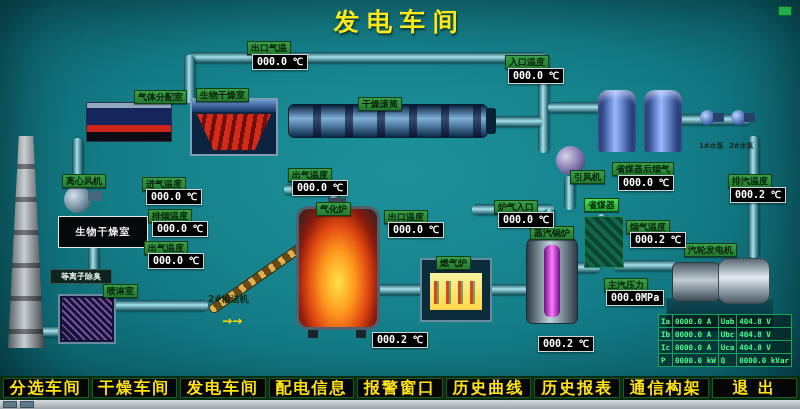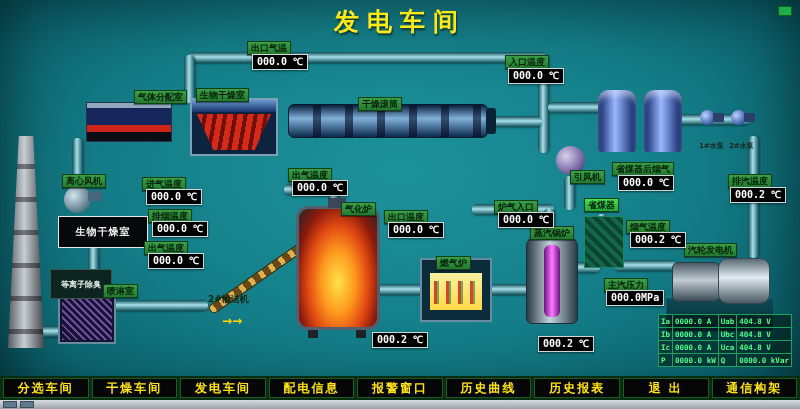--- a/index.html
+++ b/index.html
@@ -33,21 +33,21 @@
     background:linear-gradient(180deg,#0c4a55,#a7e2ea 45%,#0c4a55); box-shadow:0 1px 2px rgba(0,0,0,.35); }
   .pipe-v { position:absolute; z-index:1; width:11px; border-radius:5px;
     background:linear-gradient(90deg,#0c4a55,#a7e2ea 45%,#0c4a55); box-shadow:1px 0 2px rgba(0,0,0,.35); }
   .equip { position:absolute; z-index:2; }
   .fanc { border-radius:50%; }
   .menu-bar {
     position:absolute; left:0; top:376px; width:800px; height:24px; z-index:9;
     background:#0a2d12; display:flex; gap:3px; padding:2px 3px;
   }
   .menu-btn {
-    flex:1; background:#060606; color:#ffe414; font-weight:bold; font-size:12px;
+    flex:1; background:#060606; color:#ffe414; font-weight:bold; font-size:16px;
     display:flex; align-items:center; justify-content:center; letter-spacing:2px;
     border:1px solid #1d5a2a; cursor:pointer; white-space:nowrap;
   }
   .taskbar { position:absolute; left:0; top:400px; width:800px; height:9px; z-index:9;
     background:linear-gradient(180deg,#d7dce0,#9ba4aa); }
   .task-btn { position:absolute; top:401px; height:7px; width:14px; background:#5f7a8a; border:1px solid #3c505c; z-index:10; }
   .etable { position:absolute; left:658px; top:314px; width:134px; z-index:7;
     border-collapse:collapse; font-family:"DejaVu Sans Mono", monospace; }
   .etable td { border:1px solid #17a45c; color:#4dff8a; font-size:7.5px; font-weight:bold;
     height:13px; padding:0 2px; white-space:nowrap; background:rgba(0,20,12,.55); }
@@ -122,21 +122,21 @@
   <div class="equip" style="left:88px;top:191px;width:14px;height:10px;background:#47677a;"></div>
 
   <div class="equip fanc" style="left:556px;top:146px;width:29px;height:29px;
        background:radial-gradient(circle at 35% 35%,#d8d2ec,#6a5a9a 68%,#2c2050);"></div>
 
   <div class="equip" style="left:58px;top:216px;width:90px;height:32px;background:#05090a;border:1px solid #e9e9e9;
        display:flex;align-items:center;justify-content:center;z-index:5;">
     <span style="color:#f2f2f2;font-size:10px;font-weight:bold;letter-spacing:1px;">生物干燥室</span>
   </div>
 
-  <div class="equip" style="left:50px;top:269px;width:62px;height:30px;background:#0d2420;border:1px solid #3a5a50;
+  <div class="equip" style="left:50px;top:269px;width:62px;height:15px;background:#0d2420;border:1px solid #3a5a50;
        display:flex;align-items:center;justify-content:center;z-index:5;">
     <span style="color:#e6efe8;font-size:8px;font-weight:bold;">等离子除臭</span>
   </div>
 
   <div class="equip" style="left:58px;top:294px;width:58px;height:50px;border:2px solid #6a8aa0;background:#141436;">
     <div style="position:absolute;inset:2px;background:repeating-linear-gradient(45deg, rgba(195,120,235,.55) 0 2px, rgba(20,20,60,0) 2px 5px);"></div>
   </div>
 
   <div class="equip" style="left:208px;top:238px;width:112px;height:84px;">
     <div style="position:absolute;left:2px;top:68px;width:116px;height:10px;border-radius:5px;border:1px solid #3a2a08;
@@ -179,21 +179,21 @@
   <div class="glabel" style="left:505px;top:55px;">入口温度</div>
   <div class="glabel" style="left:88px;top:90px;margin-left:46px;">气体分配室</div>
   <div class="glabel" style="left:196px;top:88px;">生物干燥室</div>
   <div class="glabel" style="left:358px;top:97px;">干燥滚筒</div>
   <div class="glabel" style="left:62px;top:174px;">离心风机</div>
   <div class="glabel" style="left:142px;top:177px;">进气温度</div>
   <div class="glabel" style="left:148px;top:209px;">排烟温度</div>
   <div class="glabel" style="left:144px;top:241px;">出气温度</div>
   <div class="glabel" style="left:103px;top:284px;">喷淋室</div>
   <div class="glabel" style="left:288px;top:168px;">出气温度</div>
-  <div class="glabel" style="left:316px;top:202px;margin-left:25px;">气化炉</div>
+  <div class="glabel" style="left:316px;top:202px;">气化炉</div>
   <div class="glabel" style="left:384px;top:210px;">出口温度</div>
   <div class="glabel" style="left:436px;top:256px;">燃气炉</div>
   <div class="glabel" style="left:494px;top:200px;">炉气入口</div>
   <div class="glabel" style="left:530px;top:226px;">蒸汽锅炉</div>
   <div class="glabel" style="left:584px;top:198px;background:linear-gradient(180deg,#46e055,#23a834);">省煤器</div>
   <div class="glabel" style="left:570px;top:170px;">引风机</div>
   <div class="glabel" style="left:612px;top:162px;">省煤器后烟气</div>
   <div class="glabel" style="left:626px;top:220px;">烟气温度</div>
   <div class="glabel" style="left:728px;top:174px;">排汽温度</div>
   <div class="glabel" style="left:684px;top:243px;">汽轮发电机</div>
@@ -248,20 +248,20 @@
   </table>
 
   <div class="menu-bar">
       <div class="menu-btn">分选车间</div>
       <div class="menu-btn">干燥车间</div>
       <div class="menu-btn">发电车间</div>
       <div class="menu-btn">配电信息</div>
       <div class="menu-btn">报警窗口</div>
       <div class="menu-btn">历史曲线</div>
       <div class="menu-btn">历史报表</div>
+      <div class="menu-btn">通信构架</div>
       <div class="menu-btn">退 出</div>
-      <div class="menu-btn">通信构架</div>
     </div>
   <div class="taskbar"></div>
   <div class="task-btn" style="left:3px;"></div>
   <div class="task-btn" style="left:20px;"></div>
 
 </div>
 
 </body></html>

